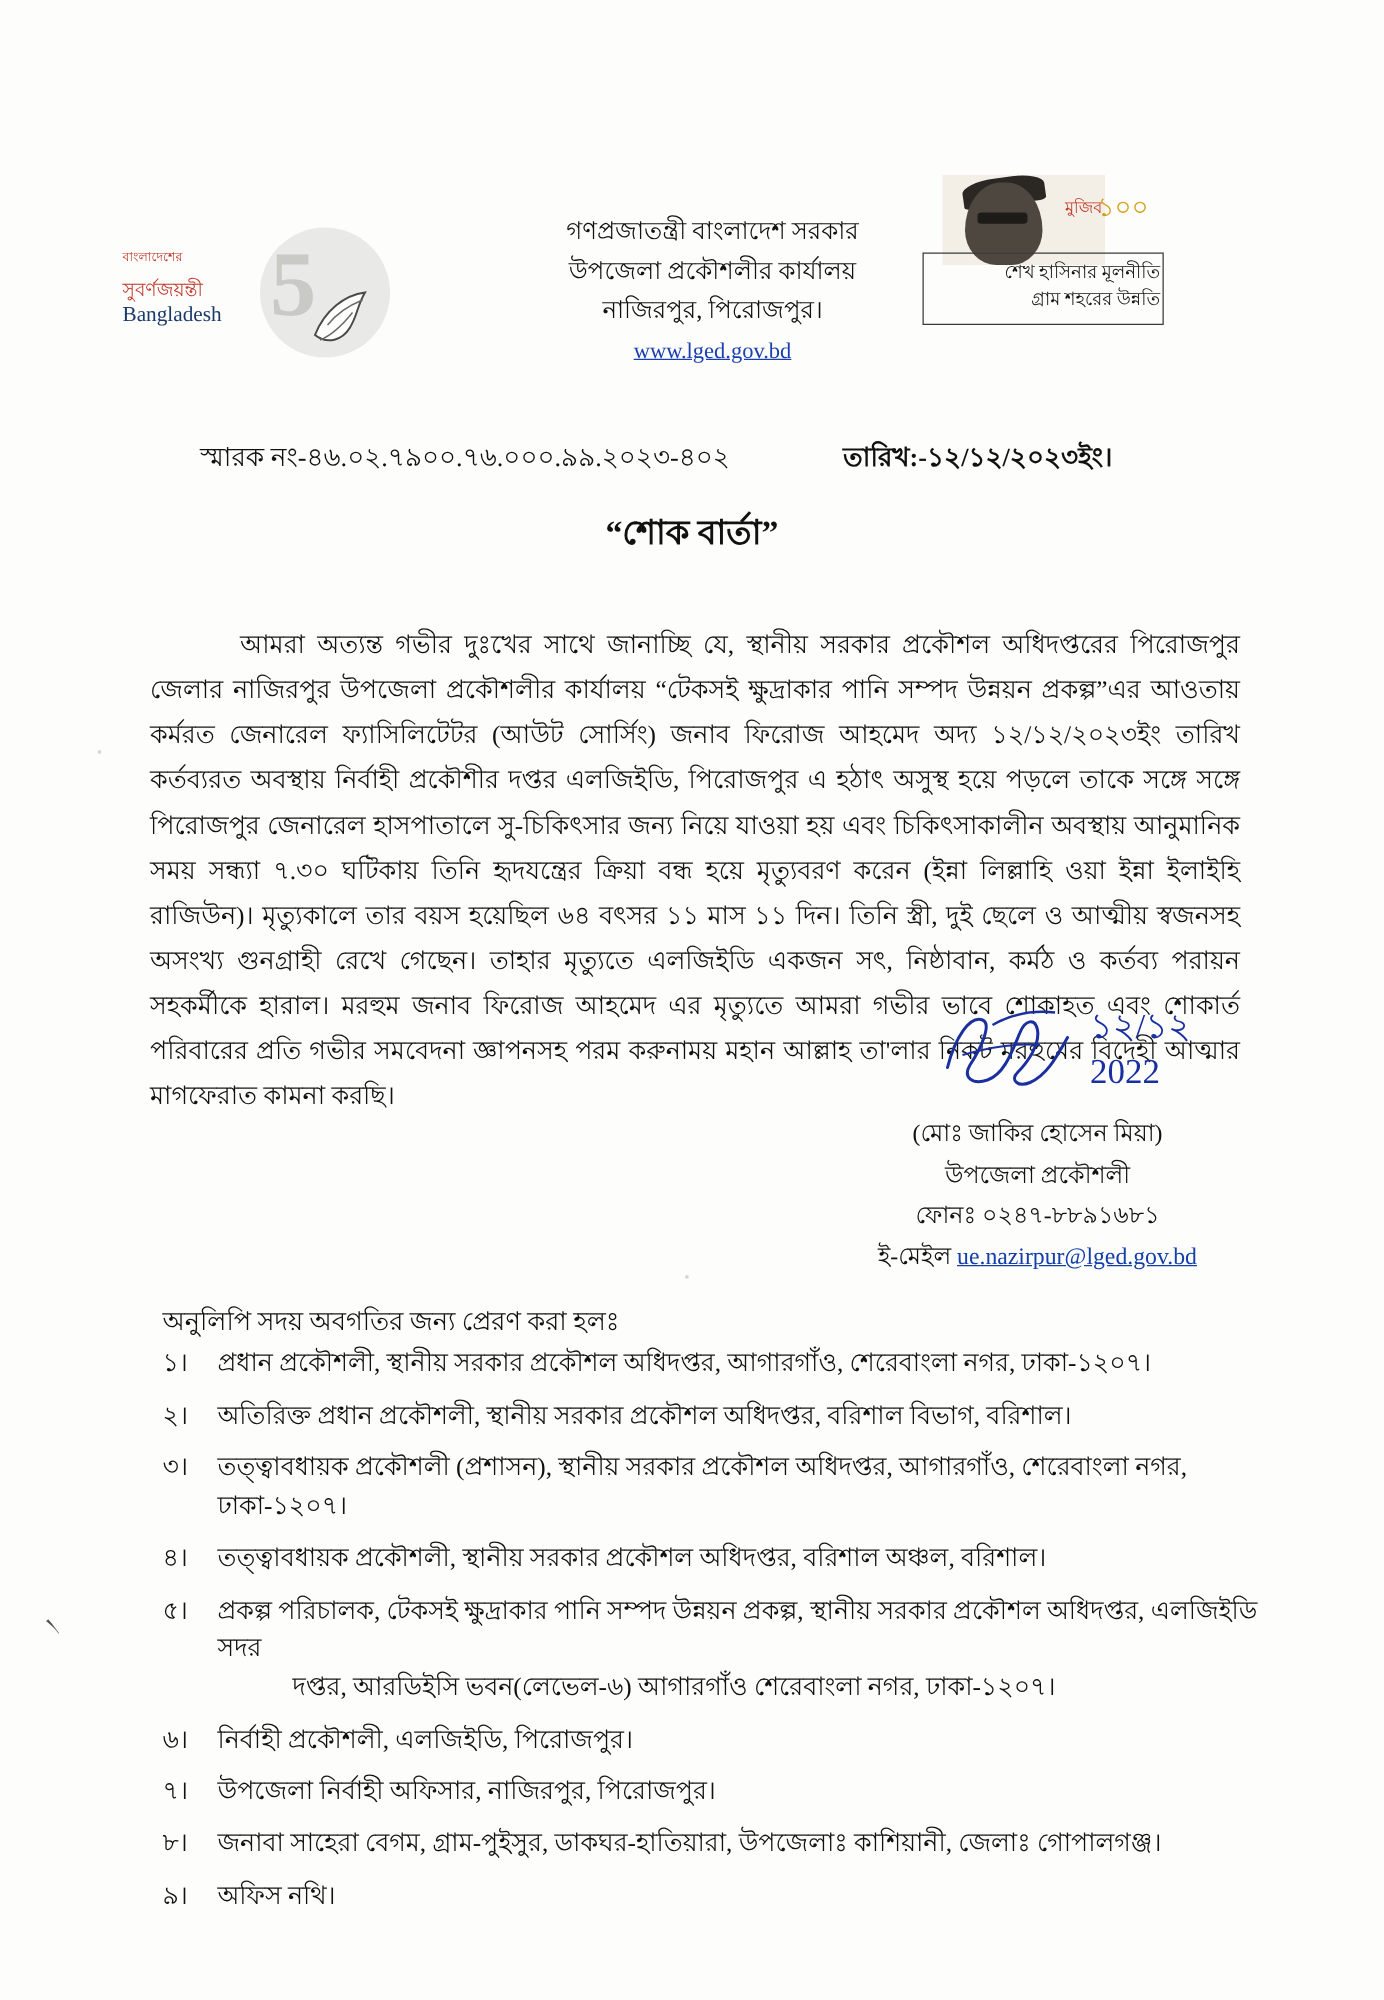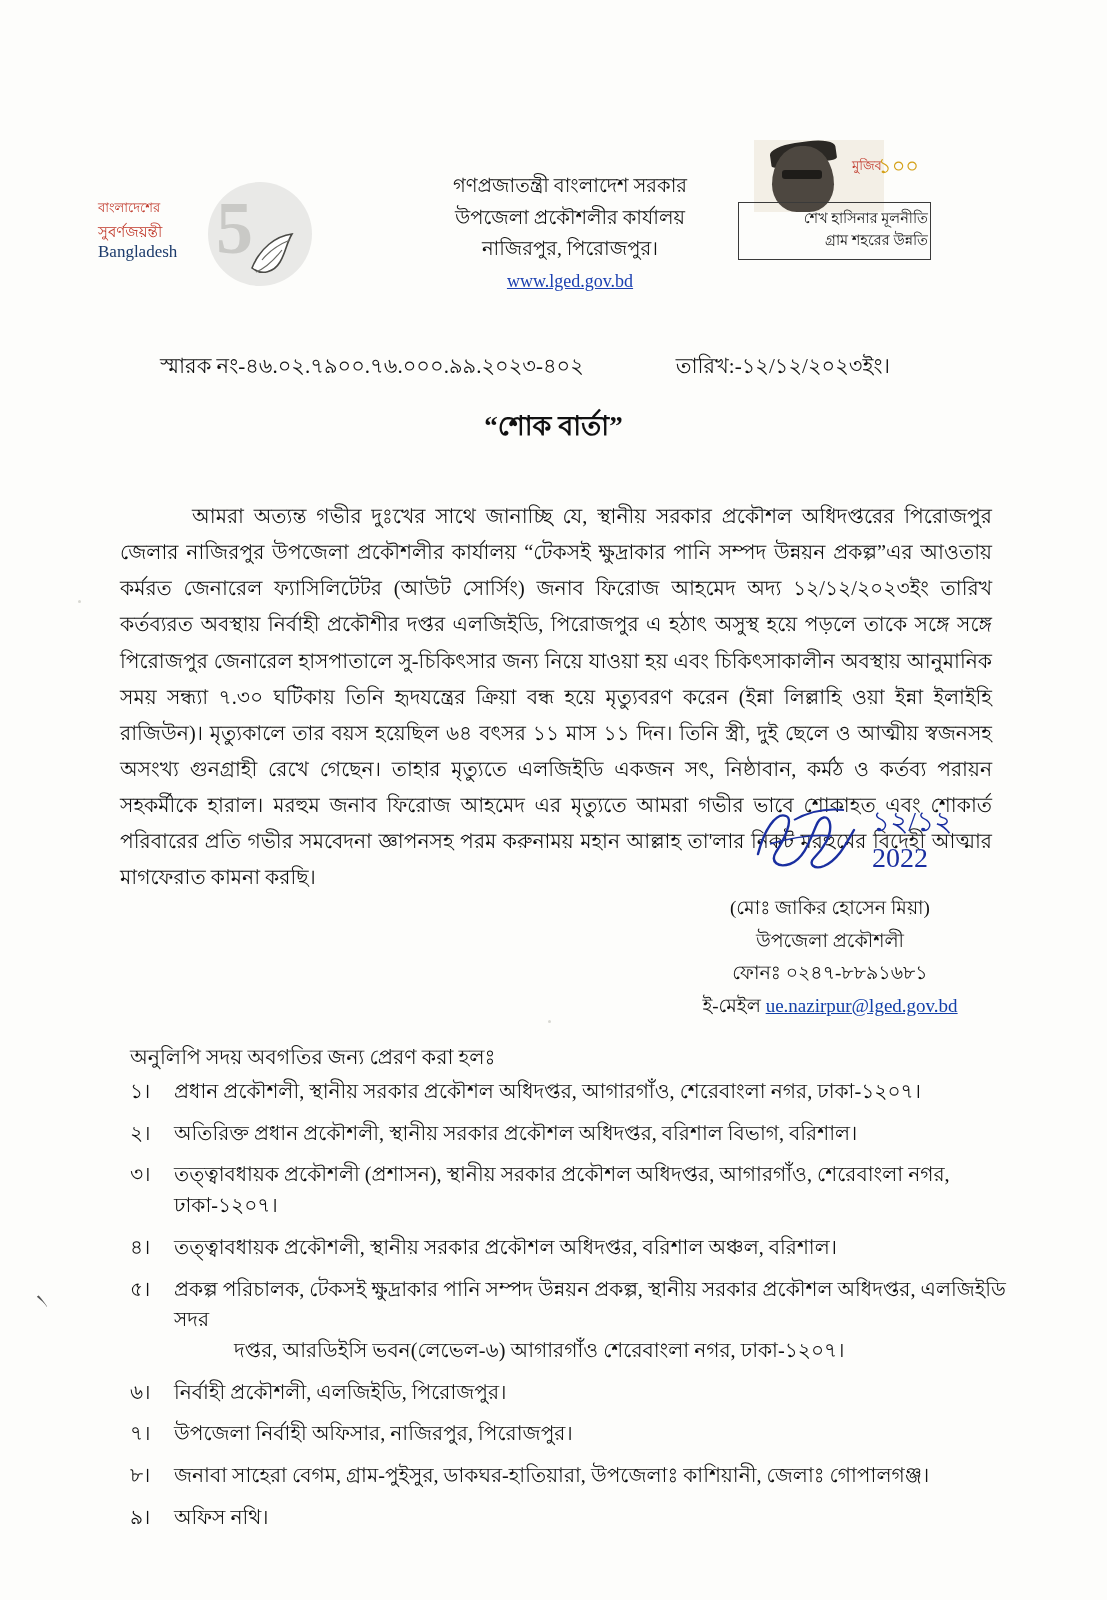--- a/index.html
+++ b/index.html
@@ -49,21 +49,21 @@
     font-family: "Liberation Serif", serif;
     font-size: 74px;
     color: #c9c9c6;
     font-weight: bold;
     letter-spacing: -4px;
   }
   .logo-left .bn1 {
     position: absolute;
     left: 0px;
     top: 18px;
-    font-size: 13px;
+    font-size: 10px;
     color: #c0392b;
     white-space: nowrap;
   }
   .logo-left .bn2 {
     position: absolute;
     left: 0px;
     top: 40px;
     font-size: 15px;
     color: #c0392b;
     white-space: nowrap;
@@ -200,20 +200,21 @@
     color: #111;
     white-space: nowrap;
   }
   .memo-date {
     position: absolute;
     right: 110px;
     top: 0;
     font-size: 21px;
     color: #111;
     white-space: nowrap;
+    font-weight: bold;
   }
 
   
   .doc-title {
     position: absolute;
     left: 0;
     top: 405px;
     width: 1107px;
     text-align: center;
     font-size: 27px;

